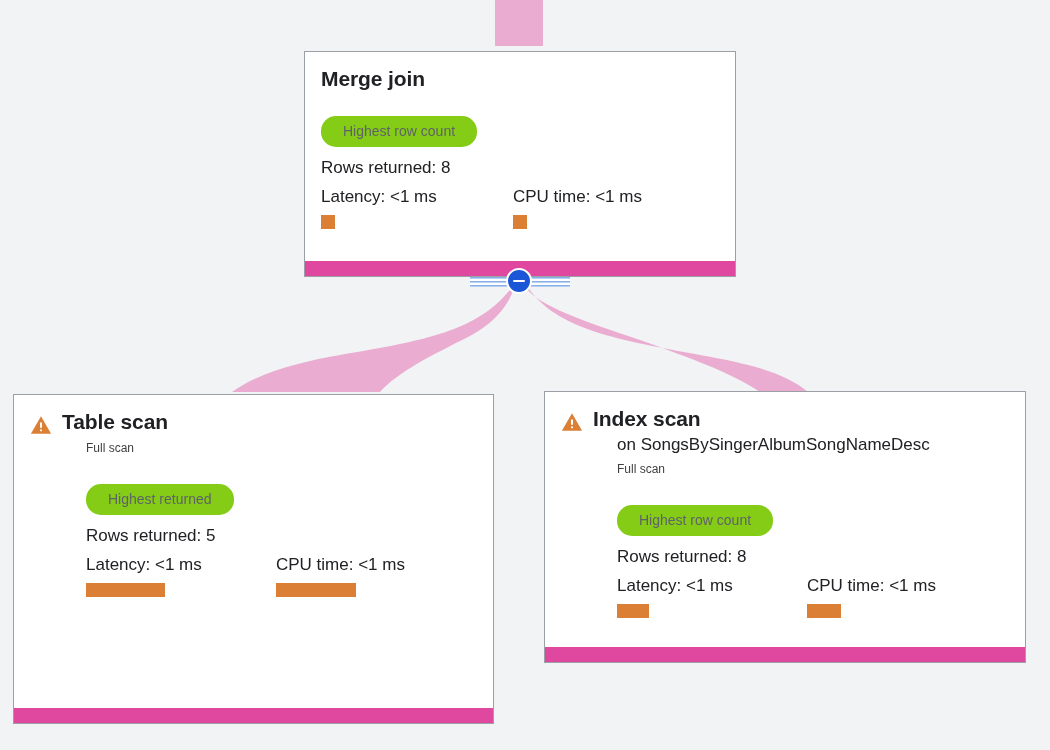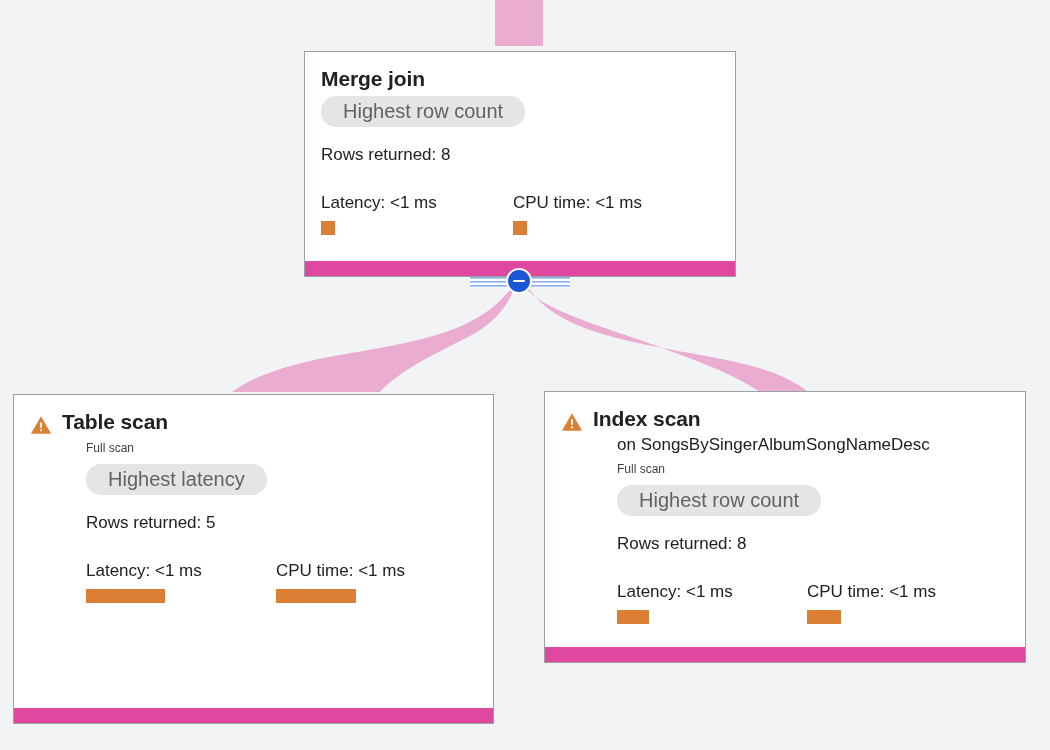--- a/index.html
+++ b/index.html
@@ -73,37 +73,37 @@
     color: #202124;
     line-height: 24px;
   }
   .sub-full {
     font-size: 12px;
     color: #404040;
     line-height: 24px;
   }
   .chip {
     display: inline-block;
-    background: #e5e5e5;
+    background: #84cc16;
     color: #5f6368;
     border-radius: 15px;
-    font-size: 20px;
+    font-size: 14px;
     line-height: 20px;
     padding: 5px 22px 6px 22px;
-    margin-top: 4px;
+    margin-top: 24px;
   }
   .rows {
     font-size: 17px;
     color: #202124;
     line-height: 24px;
-    margin-top: 16px;
+    margin-top: 9px;
   }
   .metrics {
     display: flex;
-    margin-top: 25px;
+    margin-top: 6px;
   }
   .metric-label {
     font-size: 17px;
     color: #202124;
     line-height: 22px;
   }
   .metric-bar {
     height: 14px;
     background: #db7f35;
     margin-top: 7px;
@@ -200,21 +200,21 @@
           <rect x="10.9" y="9" width="2.2" height="6.2" fill="#ffffff" rx="1"></rect>
           <rect x="10.9" y="16.6" width="2.2" height="2.3" fill="#ffffff" rx="1"></rect>
         </svg>
         <div>
           <div class="node-title">Table scan</div>
         </div>
       </div>
       <div class="indent-left">
         <div class="sub-full">Full scan</div>
         <div>
-          <span class="chip">Highest latency</span>
+          <span class="chip">Highest returned</span>
         </div>
         <div class="rows">Rows returned: 5</div>
         <div class="metrics">
           <div style="width:190px;">
             <div class="metric-label">Latency: &lt;1 ms</div>
             <div class="metric-bar" style="width:79px;"></div>
           </div>
           <div>
             <div class="metric-label">CPU time: &lt;1 ms</div>
             <div class="metric-bar" style="width:80px;"></div>

